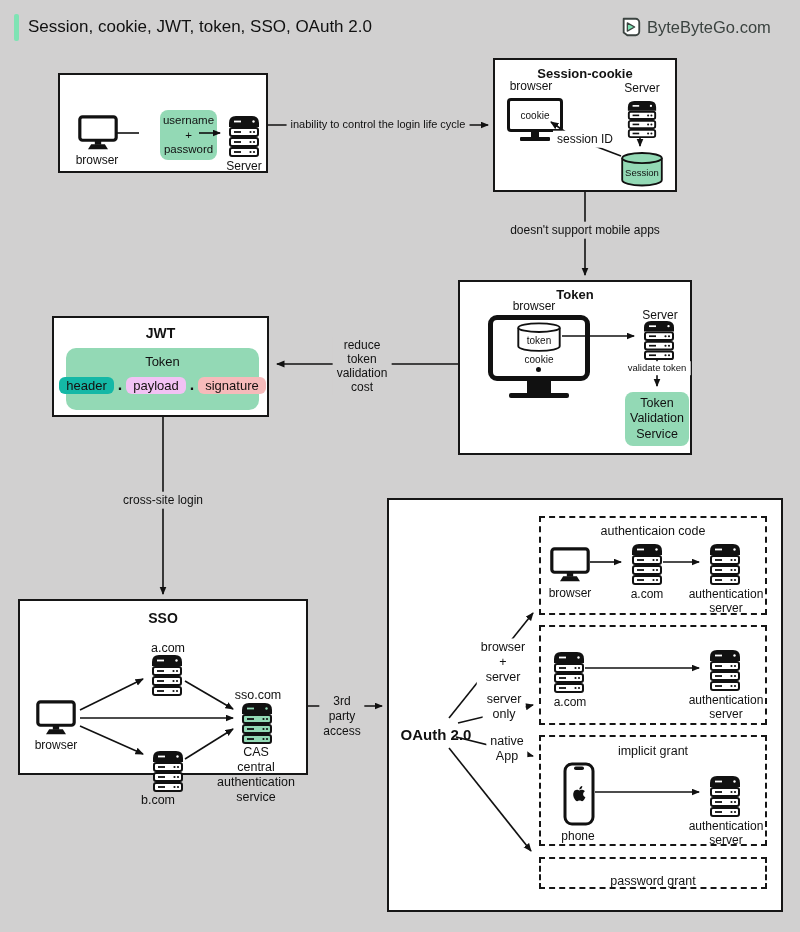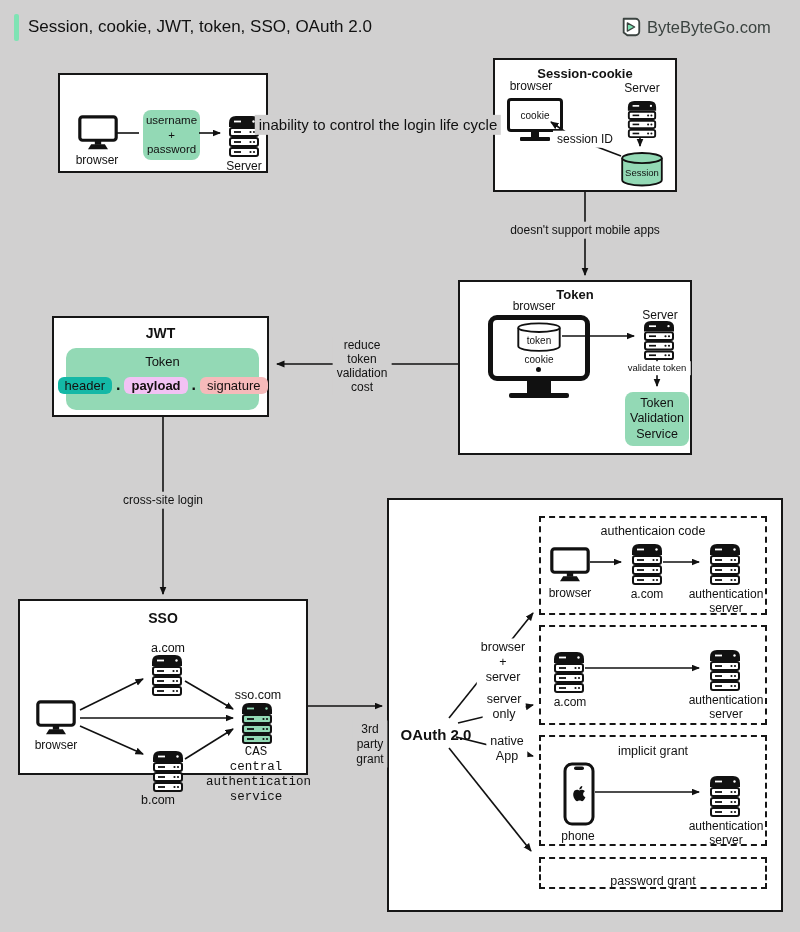--- a/index.html
+++ b/index.html
@@ -41,21 +41,21 @@
 
   <div class="box" style="left:58px;top:73px;width:210px;height:100px;">
     <div class="icon" style="left:18px;top:40px;width:40px;height:36px;">
         <svg viewBox="0 0 44 40" preserveAspectRatio="none">
     <rect x="2" y="2" width="40" height="26" rx="3" fill="#fff" stroke="#111" stroke-width="3.5"></rect>
     <rect x="18.5" y="28" width="7" height="5" fill="#111"></rect>
     <path d="M11 38 h22 l-3.5-5.5 h-15 z" fill="#111"></path>
         </svg>
       </div>
     <div class="lbl" style="left:6px;top:78px;width:62px;">browser</div>
-    <div class="greenbox" style="left: 83px; top: 35px; width: 57px; height: 50px; font-size: 11.5px; line-height: 1.3; background: rgb(147, 217, 181);">
+    <div class="greenbox" style="left: 100px; top: 35px; width: 57px; height: 50px; font-size: 11.5px; line-height: 1.3; background: rgb(147, 217, 181);">
       <span>username</span>
       <span>+</span>
       <span>password</span>
     </div>
     <div class="icon" style="left:167px;top:40px;width:34px;height:42px;">
         <svg viewBox="0 0 34 42" preserveAspectRatio="none">
   <path d="M3 11 V8 Q3 2 9 2 H25 Q31 2 31 8 V11 Z" fill="#111" stroke="#111" stroke-width="2"></path>
   <line x1="7" y1="6.5" x2="14" y2="6.5" stroke="#fff" stroke-width="1.8"></line>
   <circle cx="26.5" cy="6.5" r="1.2" fill="#fff"></circle>
   <rect x="3" y="13" width="28" height="8" rx="2" fill="#fff" stroke="#111" stroke-width="2"></rect>
@@ -172,21 +172,21 @@
   </div>
   <div class="edge white" style="left:657px;top:368px;font-size:9.5px;">validate token</div>
 
   <div class="box" style="left:52px;top:316px;width:217px;height:101px;">
     <div class="box-title" style="top:7px;font-size:14px;">JWT</div>
     <div class="abs" style="left: 12px; top: 30px; width: 193px; height: 62px; border-radius: 10px; background: rgb(147, 217, 181);">
       <div style="text-align:center;font-size:13px;margin-top:6px;">Token</div>
       <div style="display:flex;justify-content:center;align-items:center;gap:4px;margin-top:7px;">
         <span class="pill" style="background: #14b8a6;">header</span>
         <span style="font-weight:bold;">.</span>
-        <span class="pill" style="background: rgb(242, 194, 244); font-weight: bold;">payload</span>
+        <span class="pill" style="background: rgb(242, 194, 244);">payload</span>
         <span style="font-weight:bold;">.</span>
         <span class="pill" style="background: rgb(246, 186, 186);">signature</span>
       </div>
     </div>
   </div>
 
   <div class="box" style="left:18px;top:599px;width:290px;height:176px;">
     <div class="box-title" style="top:9px;font-size:14px;">SSO</div>
     <div class="lbl" style="left:118px;top:40px;width:60px;font-size:12.5px;">a.com</div>
     <div class="icon" style="left:130px;top:53px;width:34px;height:42px;">
@@ -229,21 +229,21 @@
           <rect x="3" y="23" width="28" height="8" rx="2" fill="#93d9b5" stroke="#111" stroke-width="2"></rect>
   <line x1="7" y1="27" x2="14" y2="27" stroke="#111" stroke-width="1.8"></line>
   <circle cx="23.5" cy="27" r="1.1" fill="#111"></circle>
           <circle cx="27" cy="27" r="1.1" fill="#111"></circle>
           <rect x="3" y="33" width="28" height="8" rx="2" fill="#93d9b5" stroke="#111" stroke-width="2"></rect>
   <line x1="7" y1="37" x2="14" y2="37" stroke="#111" stroke-width="1.8"></line>
   <circle cx="23.5" cy="37" r="1.1" fill="#111"></circle>
           <circle cx="27" cy="37" r="1.1" fill="#111"></circle>
         </svg>
       </div>
-    <div class="lbl stack" style="left:186px;top:144px;width:100px;font-size:12.5px;line-height:15px;font-family:Liberation Mono, monospace;">
+    <div class="lbl stack" style="left:186px;top:144px;width:100px;font-size:12.5px;line-height:15px;">
       <span>CAS</span>
       <span>central</span>
       <span>authentication</span>
       <span>service</span>
     </div>
     <div class="icon" style="left:131px;top:149px;width:34px;height:42px;">
         <svg viewBox="0 0 34 42" preserveAspectRatio="none">
   <path d="M3 11 V8 Q3 2 9 2 H25 Q31 2 31 8 V11 Z" fill="#111" stroke="#111" stroke-width="2"></path>
   <line x1="7" y1="6.5" x2="14" y2="6.5" stroke="#fff" stroke-width="1.8"></line>
   <circle cx="26.5" cy="6.5" r="1.2" fill="#fff"></circle>
@@ -446,33 +446,33 @@
       <line x1="456" y1="737" x2="533" y2="756" marker-end="url(#ah)"></line>
       <line x1="449" y1="748" x2="531" y2="851" marker-end="url(#ah)"></line>
 
       <line x1="590" y1="562" x2="621" y2="562" marker-end="url(#ah)"></line>
       <line x1="663" y1="562" x2="699" y2="562" marker-end="url(#ah)"></line>
       <line x1="585" y1="668" x2="699" y2="668" marker-end="url(#ah)"></line>
       <line x1="595" y1="792" x2="699" y2="792" marker-end="url(#ah)"></line>
     </g>
   </svg>
 
-  <div class="edge" style="left:378px;top:125px;font-size:15px;">inability to control the login life cycle</div>
+  <div class="edge" style="left:378px;top:125px;font-size:11px;">inability to control the login life cycle</div>
   <div class="edge" style="left:585px;top:230px;">doesn't support mobile apps</div>
   <div class="edge stack" style="left:362px;top:366px;line-height:14px;">
     <span>reduce</span>
     <span>token</span>
     <span>validation</span>
     <span>cost</span>
   </div>
   <div class="edge" style="left:163px;top:500px;">cross-site login</div>
-  <div class="edge stack" style="left:342px;top:744px;line-height:15px;margin-left:28px;">
+  <div class="edge stack" style="left:342px;top:716px;line-height:15px;">
     <span>3rd</span>
     <span>party</span>
-    <span>grant</span>
+    <span>access</span>
   </div>
 
   <div class="edge white stack" style="left:503px;top:662px;font-size:12.5px;line-height:15px;">
     <span>browser</span>
     <span>+</span>
     <span>server</span>
   </div>
   <div class="edge white stack" style="left:504px;top:707px;font-size:12.5px;line-height:15px;">
     <span>server</span>
     <span>only</span>

